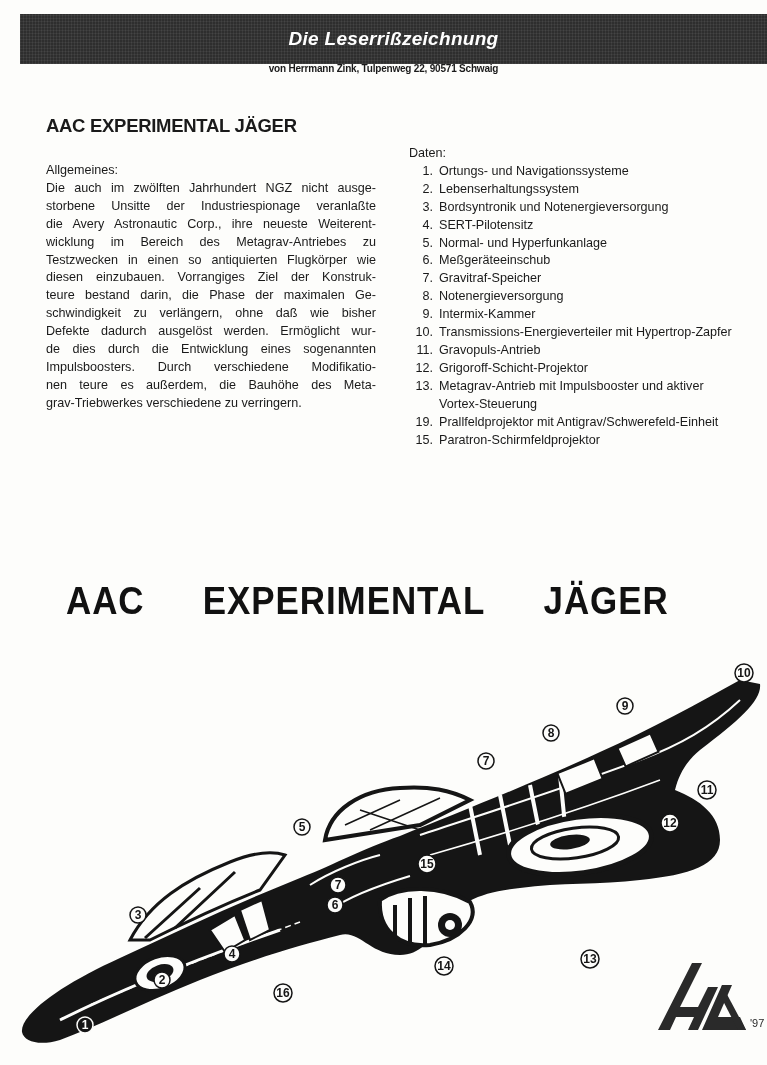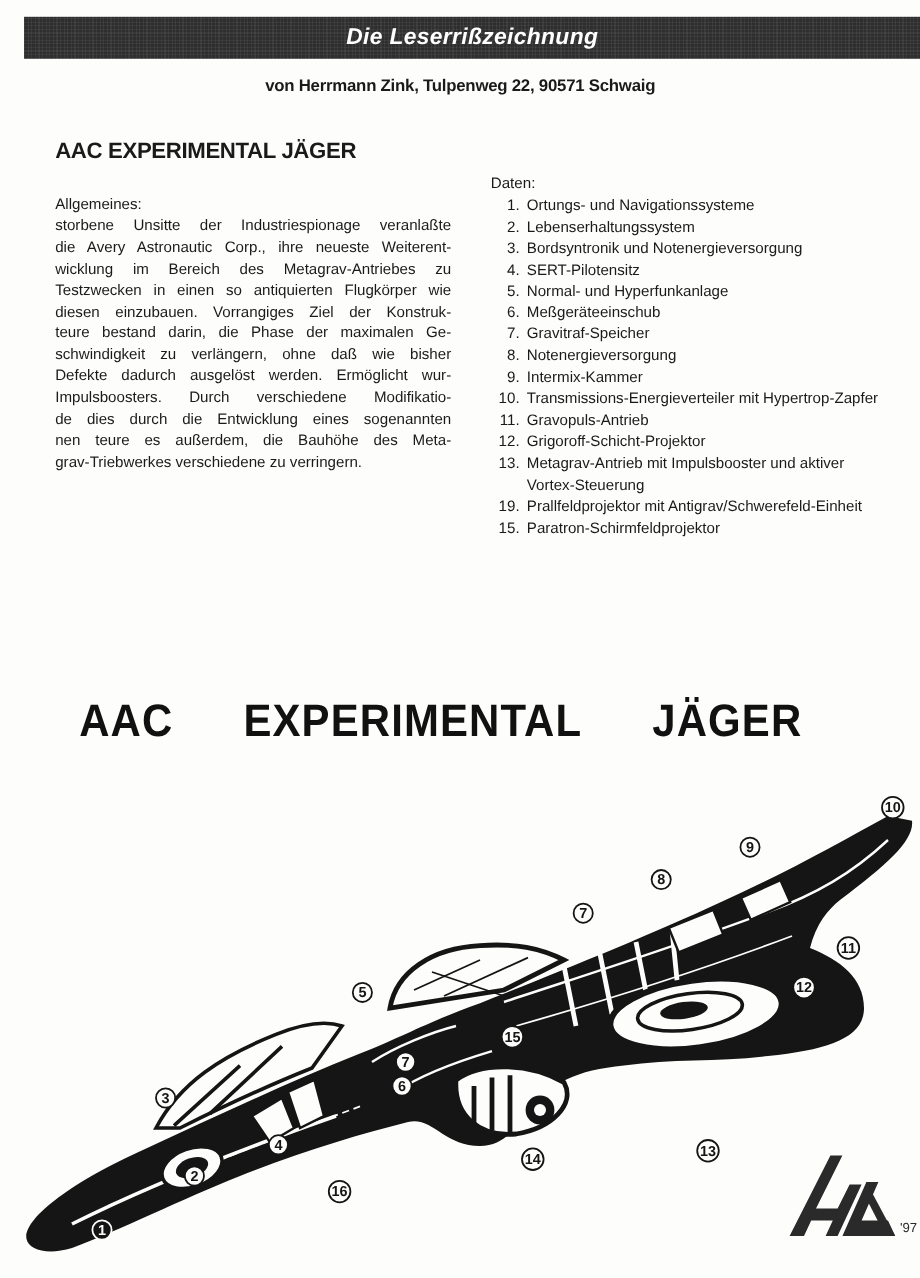--- a/index.html
+++ b/index.html
@@ -1,32 +1,32 @@
 <!DOCTYPE html>
 <html><head>
 <meta charset="utf-8">
 <style>
   html, body { margin: 0; padding: 0; background: #fdfdfb; }
   body {
     width: 767px; height: 1065px; position: relative; overflow: hidden;
     font-family: "Liberation Sans", sans-serif; color: #1a1a1a;
   }
   .banner {
-    position: absolute; left: 20px; top: 14px; width: 747px; height: 35px;
+    position: absolute; left: 20px; top: 14px; width: 747px; height: 50px;
     background: #2e2e2e;
     background-image: repeating-linear-gradient(90deg, rgba(255,255,255,0.06) 0 1px, transparent 1px 3px),
                       repeating-linear-gradient(0deg, rgba(255,255,255,0.05) 0 1px, transparent 1px 3px);
     display: flex; align-items: center; justify-content: center;
   }
   .banner-title {
     color: #ffffff; font-weight: bold; font-style: italic; font-size: 19px; letter-spacing: 0.3px;
   }
   .author {
     position: absolute; left: 0; top: 63px; width: 767px; text-align: center;
-    font-weight: bold; font-size: 14px; letter-spacing: -0.2px;
+    font-weight: bold; font-size: 10px; letter-spacing: -0.2px;
   }
   .section-title {
     position: absolute; left: 46px; top: 115px; font-weight: bold; font-size: 18.5px; letter-spacing: -0.3px;
   }
   .left-col {
     position: absolute; left: 46px; top: 162px; width: 330px;
     font-size: 12.6px; line-height: 17.9px;
   }
   .left-col .label { display: block; }
   .left-col .body-line {
@@ -57,30 +57,31 @@
 <div class="banner">
   <span class="banner-title">Die Leserrißzeichnung</span>
 </div>
 
 <div class="author">von Herrmann Zink, Tulpenweg 22, 90571 Schwaig</div>
 
 <div class="section-title">AAC EXPERIMENTAL JÄGER</div>
 
 <div class="left-col">
   <span class="label">Allgemeines:</span>
+  <span class="body-line">Die auch im zwölften Jahrhundert NGZ nicht ausge-</span>
   <span class="body-line">storbene Unsitte der Industriespionage veranlaßte</span>
   <span class="body-line">die Avery Astronautic Corp., ihre neueste Weiterent-</span>
   <span class="body-line">wicklung im Bereich des Metagrav-Antriebes zu</span>
   <span class="body-line">Testzwecken in einen so antiquierten Flugkörper wie</span>
   <span class="body-line">diesen einzubauen. Vorrangiges Ziel der Konstruk-</span>
   <span class="body-line">teure bestand darin, die Phase der maximalen Ge-</span>
   <span class="body-line">schwindigkeit zu verlängern, ohne daß wie bisher</span>
   <span class="body-line">Defekte dadurch ausgelöst werden. Ermöglicht wur-</span>
+  <span class="body-line">de dies durch die Entwicklung eines sogenannten</span>
   <span class="body-line">Impulsboosters. Durch verschiedene Modifikatio-</span>
-  <span class="body-line">de dies durch die Entwicklung eines sogenannten</span>
   <span class="body-line">nen teure es außerdem, die Bauhöhe des Meta-</span>
   <span class="body-line last">grav-Triebwerkes verschiedene zu verringern.</span>
 </div>
 
 <div class="right-col">
   <div>Daten:</div>
   <ol>
     <li><span class="num">1.</span><span>Ortungs- und Navigationssysteme</span></li>
     <li><span class="num">2.</span><span>Lebenserhaltungssystem</span></li>
     <li><span class="num">3.</span><span>Bordsyntronik und Notenergieversorgung</span></li>

